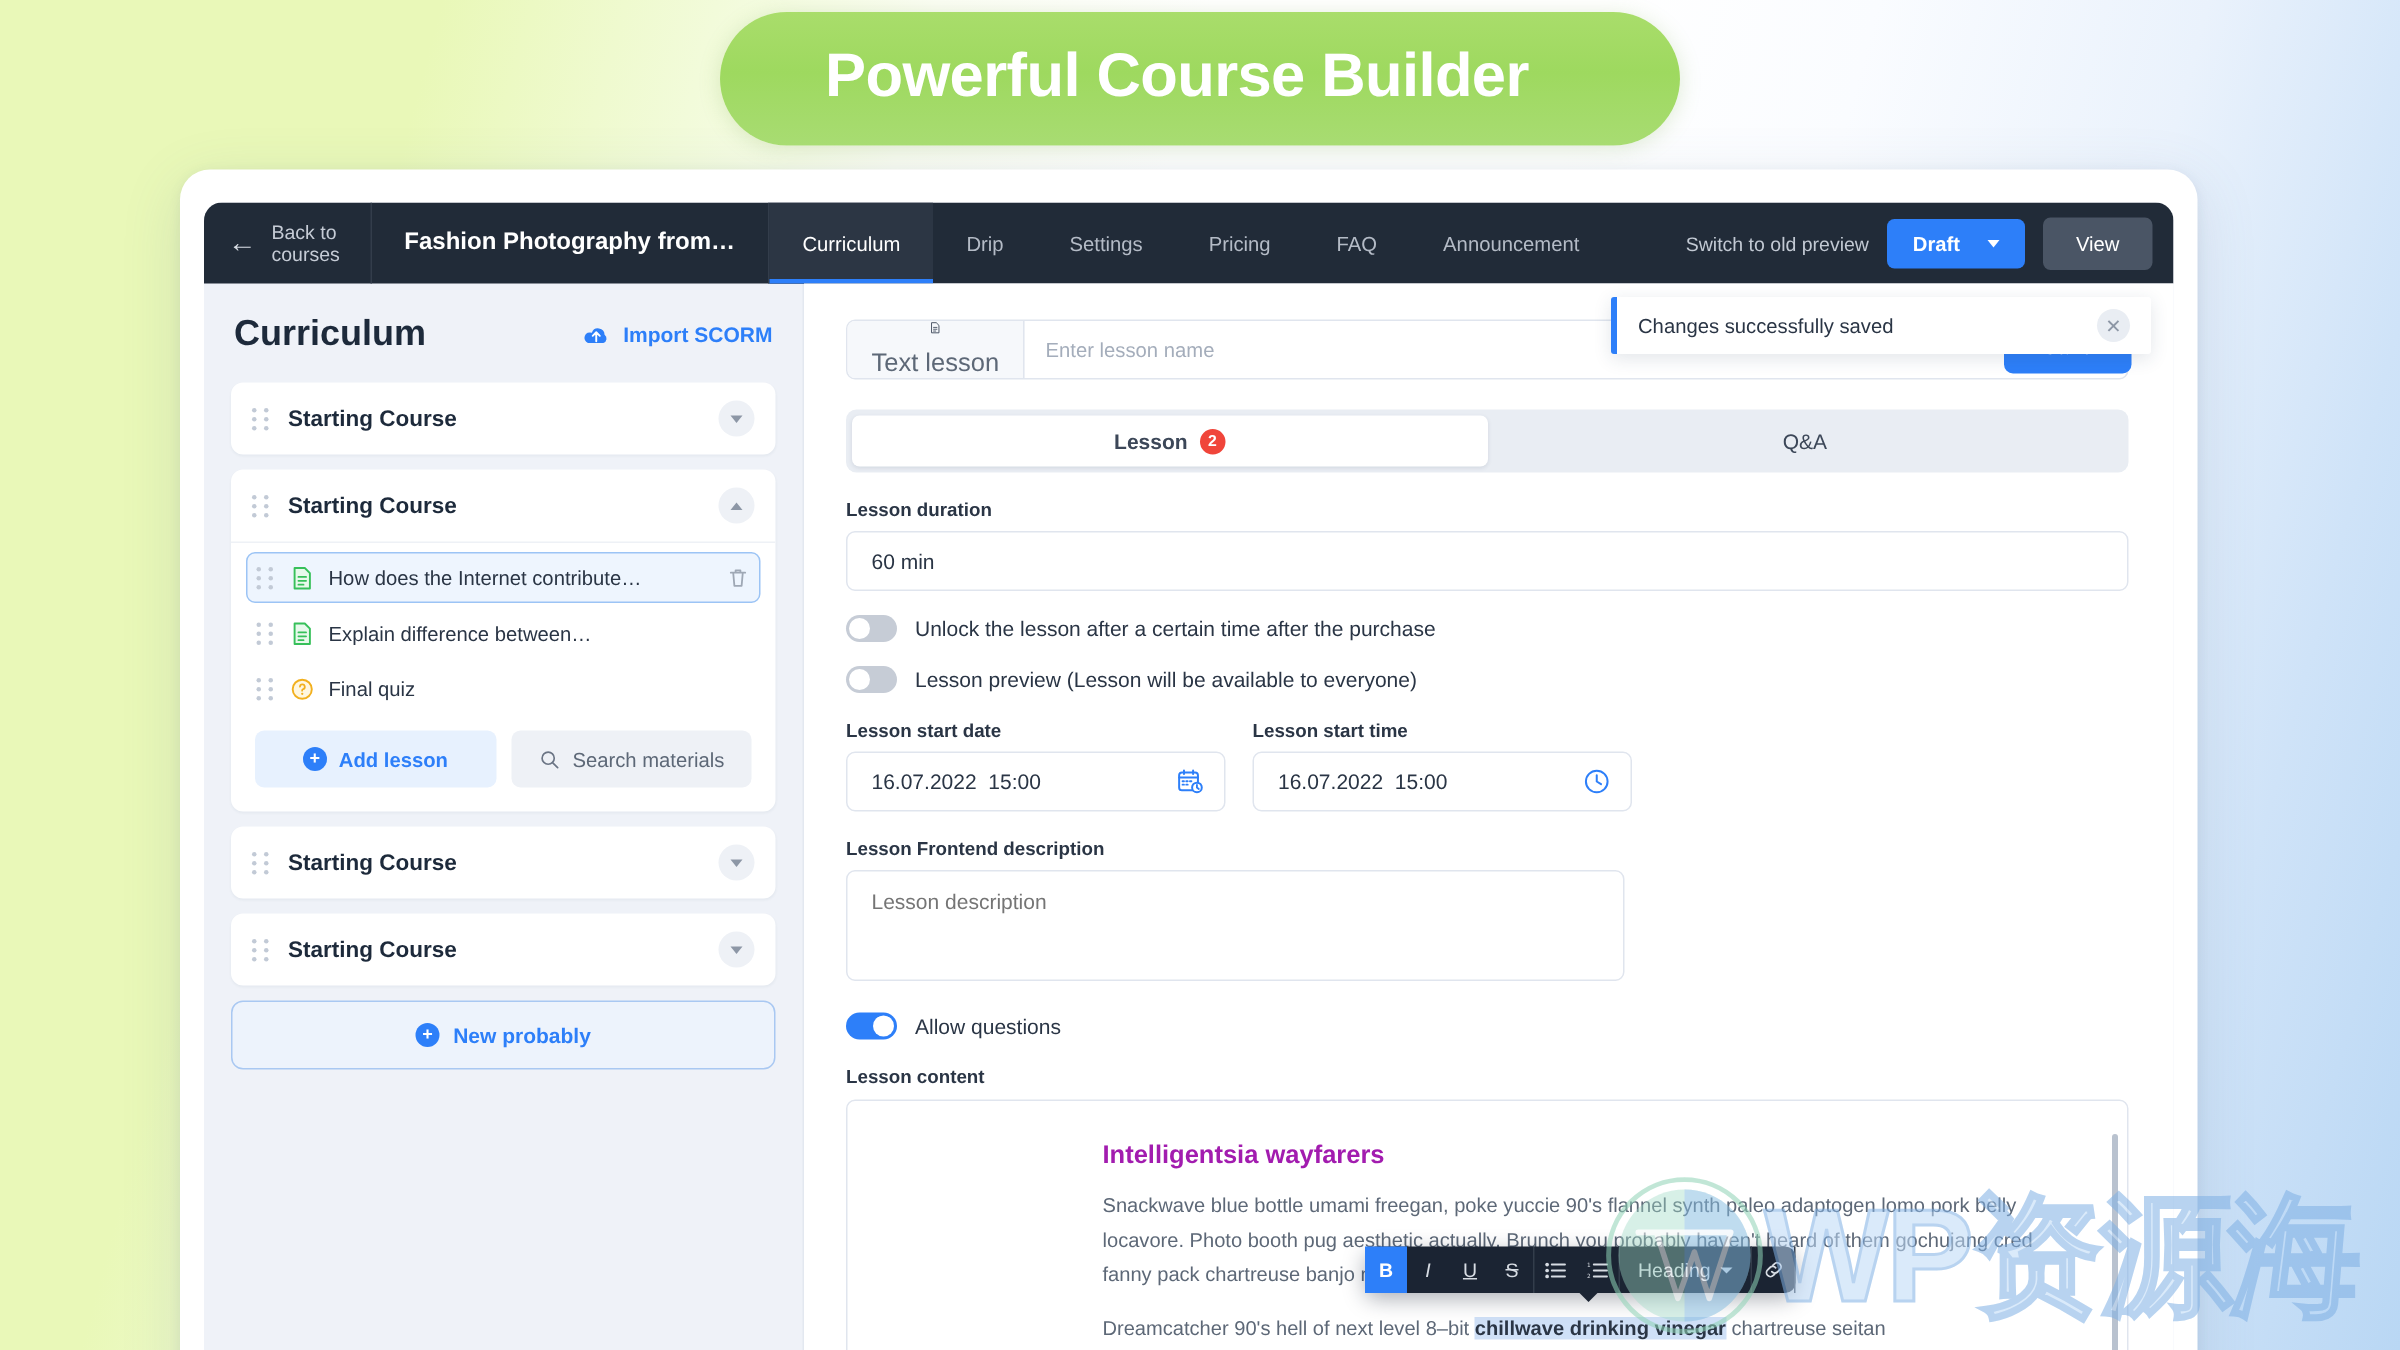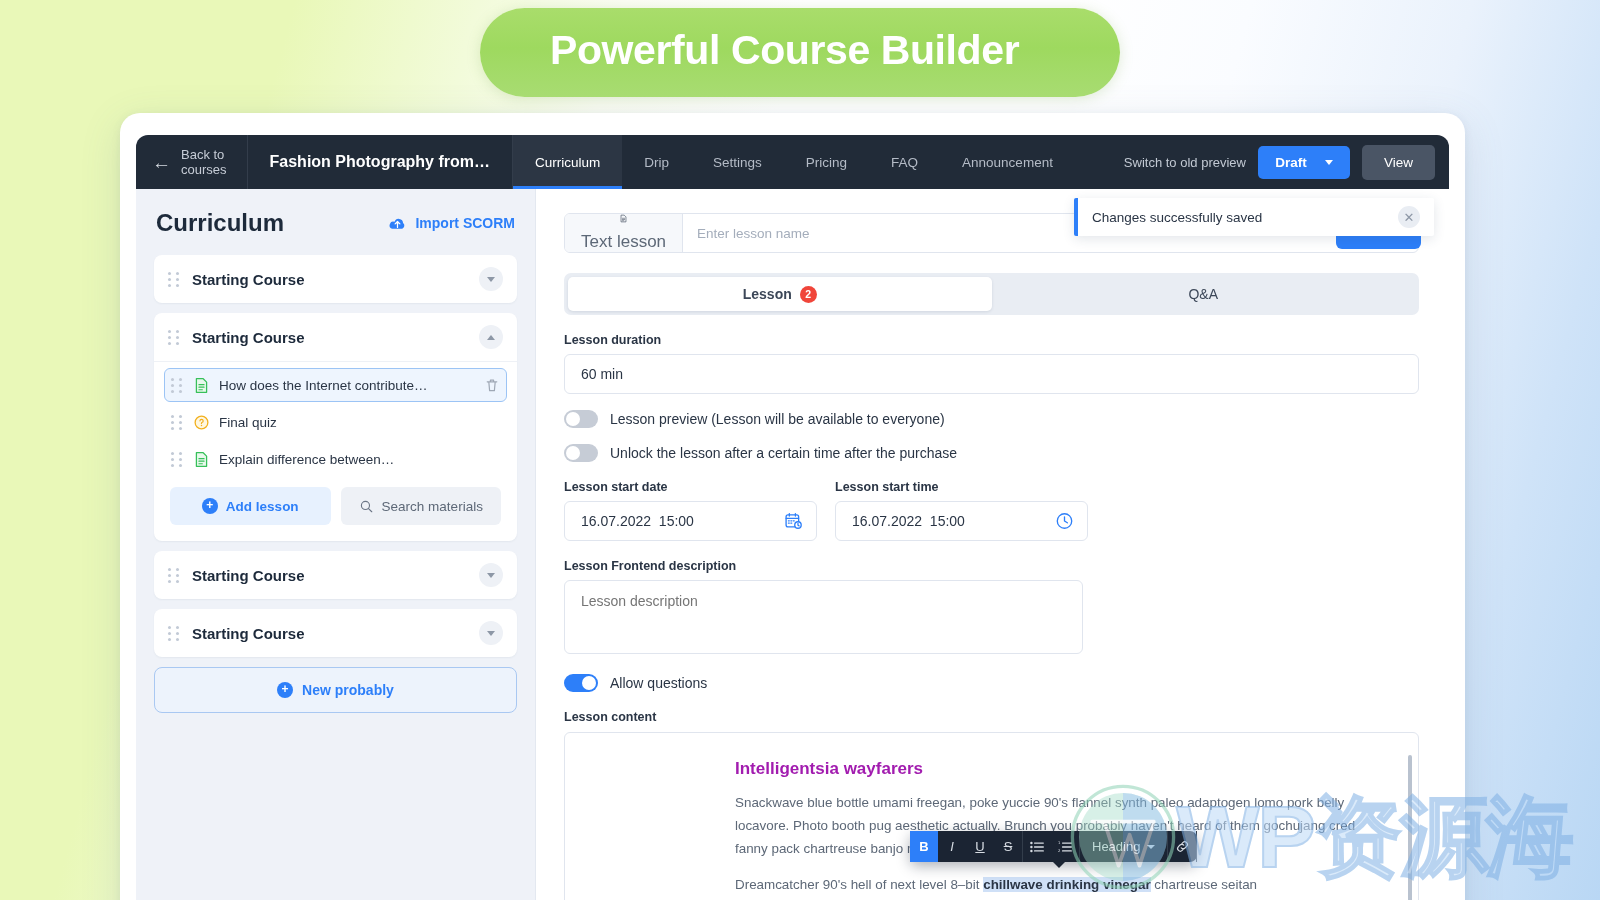--- a/index.html
+++ b/index.html
@@ -337,41 +337,41 @@
             <div class="lesson-row">
               <span class="grip">
                   <i></i>
                   <i></i>
                   <i></i>
                   <i></i>
                   <i></i>
                   <i></i>
                 </span>
               <svg class="l-icon" viewBox="0 0 20 20">
+                <path d="M4 2h8l4 4v12H4z" fill="#e8f9ec" stroke="#37c05a" stroke-width="1.5" stroke-linejoin="round"></path>
+                <path d="M7 9h6M7 12h6M7 15h4" stroke="#37c05a" stroke-width="1.4" stroke-linecap="round"></path>
+              </svg>
+              <span class="lesson-name">Explain difference between…</span>
+            </div>
+
+            <div class="lesson-row">
+              <span class="grip">
+                  <i></i>
+                  <i></i>
+                  <i></i>
+                  <i></i>
+                  <i></i>
+                  <i></i>
+                </span>
+              <svg class="l-icon" viewBox="0 0 20 20">
                 <circle cx="10" cy="10" r="7.5" fill="#fff7e0" stroke="#f2b01e" stroke-width="1.5"></circle>
                 <path d="M8.2 8a1.9 1.9 0 1 1 2.3 2c-.5.2-.6.6-.6 1.1" stroke="#f2b01e" stroke-width="1.4" fill="none" stroke-linecap="round"></path>
                 <circle cx="10" cy="13.6" r=".9" fill="#f2b01e"></circle>
               </svg>
               <span class="lesson-name">Final quiz</span>
-            </div>
-
-            <div class="lesson-row">
-              <span class="grip">
-                  <i></i>
-                  <i></i>
-                  <i></i>
-                  <i></i>
-                  <i></i>
-                  <i></i>
-                </span>
-              <svg class="l-icon" viewBox="0 0 20 20">
-                <path d="M4 2h8l4 4v12H4z" fill="#e8f9ec" stroke="#37c05a" stroke-width="1.5" stroke-linejoin="round"></path>
-                <path d="M7 9h6M7 12h6M7 15h4" stroke="#37c05a" stroke-width="1.4" stroke-linecap="round"></path>
-              </svg>
-              <span class="lesson-name">Explain difference between…</span>
             </div>
 
 
             <div class="lesson-actions">
               <div class="btn-add-lesson">
                 <span class="plus-circle">+</span>
                 <span>Add lesson</span>
               </div>
               <div class="btn-search-materials">
                 <svg width="15" height="15" viewBox="0 0 20 20">
@@ -450,28 +450,28 @@
             </div>
           </div>
 
           <div class="field-label">Lesson duration</div>
           <input class="text-input" value="60 min" style="">
 
           <div class="toggle-row">
             <span class="toggle">
                 <i></i>
               </span>
-            <span class="toggle-label">Lesson preview (Lesson will be available to everyone)</span>
+            <span class="toggle-label">Unlock the lesson after a certain time after the purchase</span>
           </div>
 
           <div class="toggle-row">
             <span class="toggle">
                 <i></i>
               </span>
-            <span class="toggle-label">Unlock the lesson after a certain time after the purchase</span>
+            <span class="toggle-label">Lesson preview (Lesson will be available to everyone)</span>
           </div>
 
           <div class="two-col">
             <div class="col">
               <div class="field-label">Lesson start date</div>
               <div class="input-with-icon">
                 <input class="text-input" value="16.07.2022  15:00" style="">
                 <svg class="in-icon" viewBox="0 0 20 20">
                   <rect x="2.2" y="3.6" width="13.2" height="12.6" rx="2" fill="none" stroke="#2d7ff9" stroke-width="1.4"></rect>
                   <path d="M2.2 7.2h13.2M5.6 2.2v2.6M12 2.2v2.6" stroke="#2d7ff9" stroke-width="1.4" stroke-linecap="round"></path>

